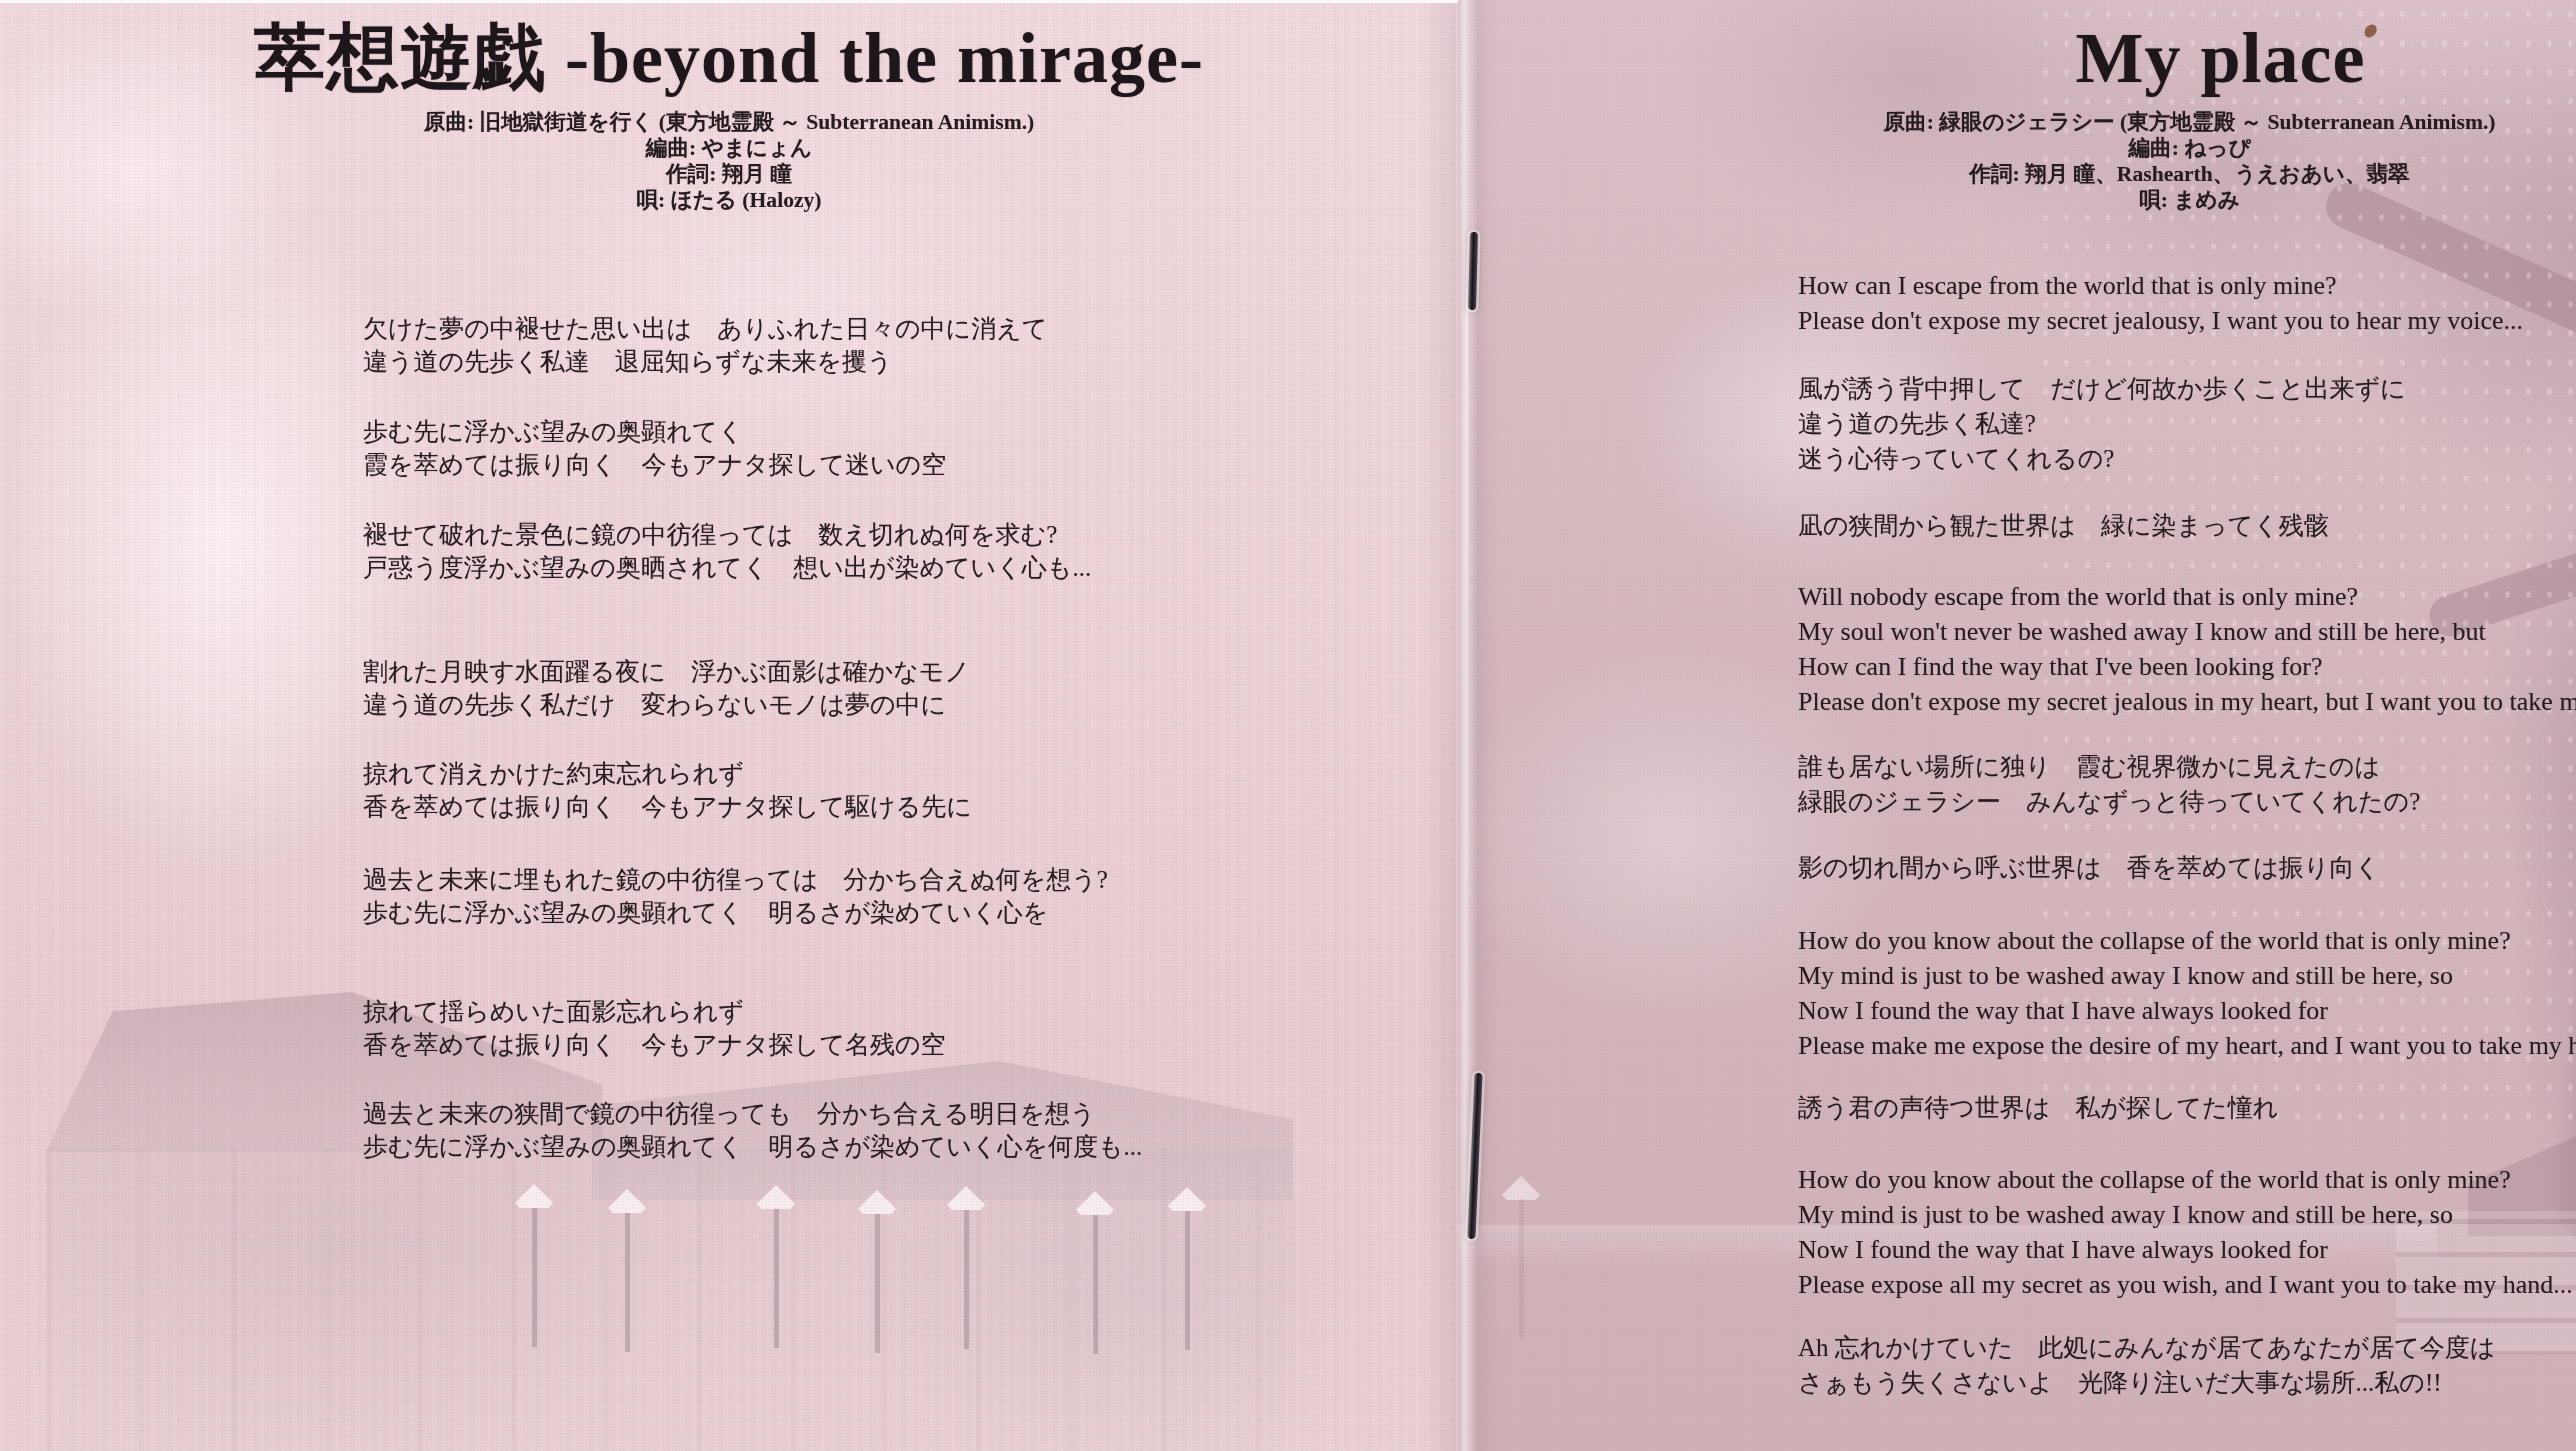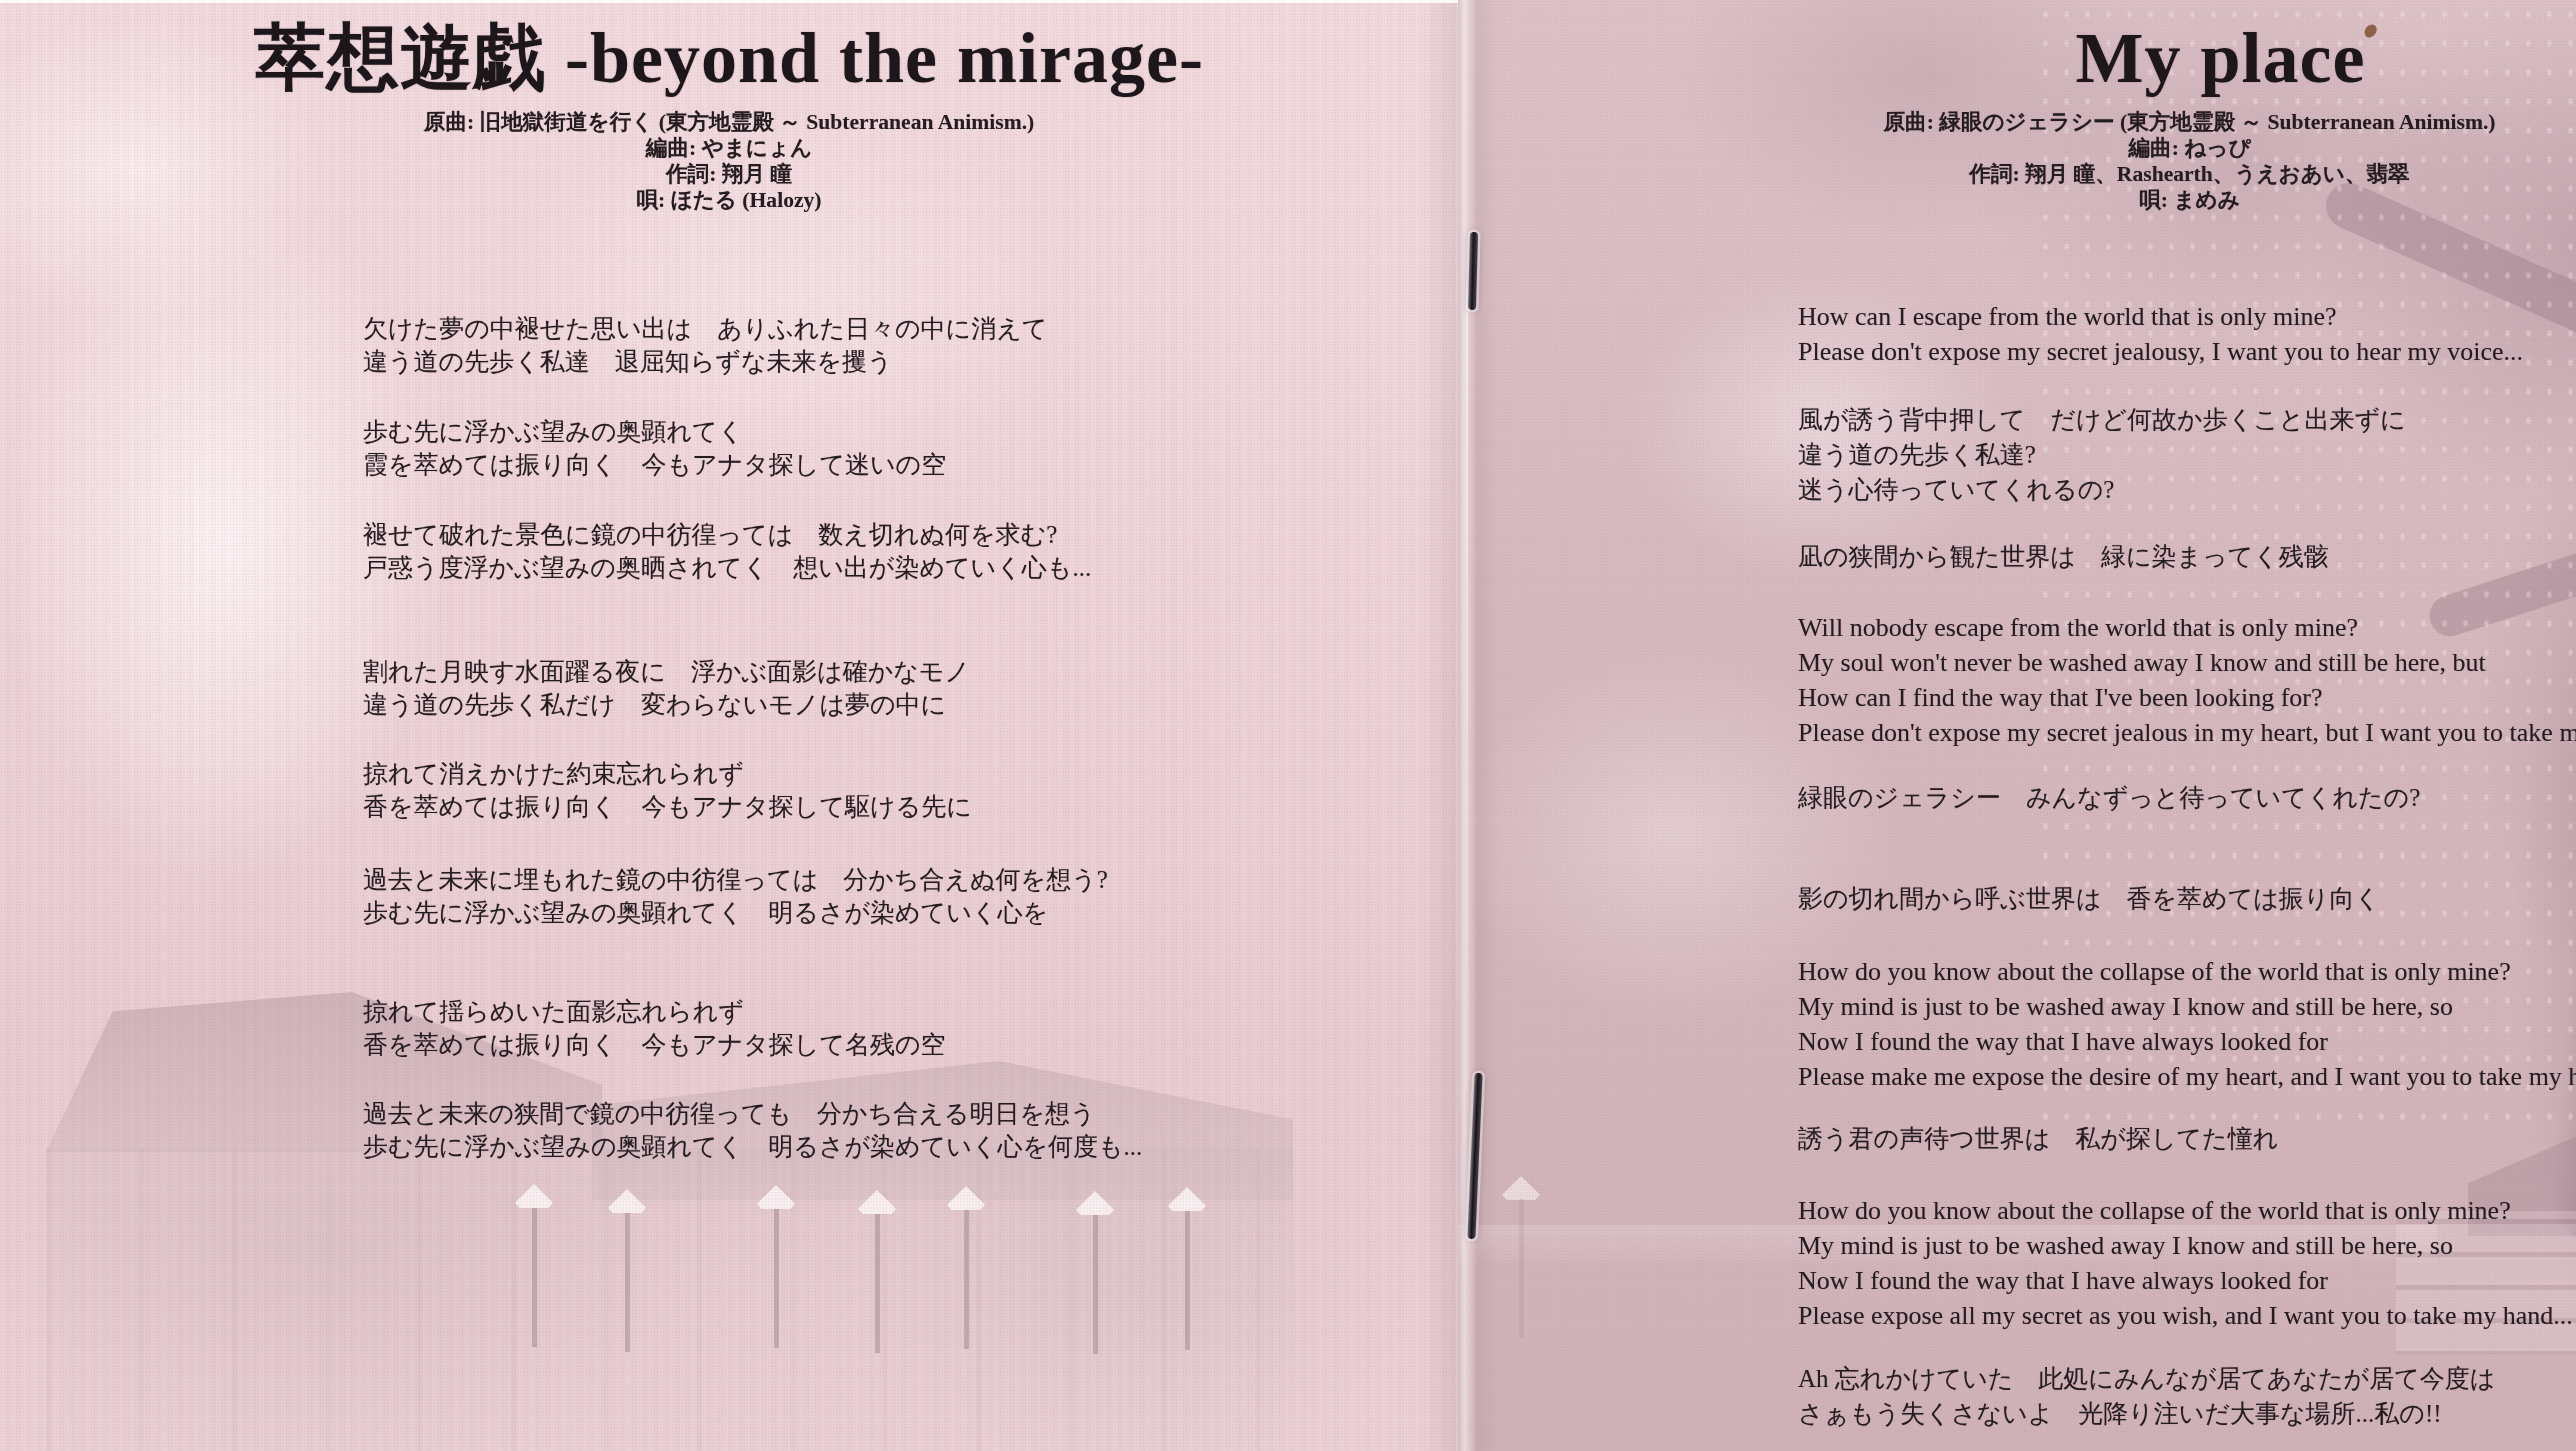--- a/index.html
+++ b/index.html
@@ -121,21 +121,21 @@
   .credits .line{height:26px;font-size:21.6px;line-height:26px;white-space:pre;
     text-shadow:0 0 1px rgba(60,35,48,.3);}
   .credits-left{left:0;top:109px;width:1458px;}
   .credits-right{left:1458px;top:109px;width:1463px;}
   .stanza{position:absolute;}
   .stanza .line{white-space:pre;text-shadow:0 0 1px rgba(55,32,44,.32);}
   .stanza.jp .line{font-size:25px;}
   .stanza.en .line{font-size:26px;}
   .page-left .stanza{left:363px;margin-top:44px;}
   .page-left .stanza .line{height:33px;line-height:33px;}
-  .page-right .stanza{left:1798px;margin-top:31px;}
+  .page-right .stanza{left:1798px;}
   .page-right .stanza .line{height:35px;line-height:35px;}
   .ls1{top:268px}.ls2{top:371px}.ls3{top:474px}.ls4{top:611px}
   .ls5{top:713px}.ls6{top:819px}.ls7{top:951px}.ls8{top:1053px}
   .rs1{top:268px}.rs2{top:371px}.rs3{top:508px}.rs4{top:579px}.rs5{top:749px}
   .rs6{top:850px}.rs7{top:923px}.rs8{top:1090px}.rs9{top:1162px}.rs10{top:1330px}
 </style>
 </head>
 <body>
 
 <div class="canvas">
@@ -242,20 +242,21 @@
     <div class="stanza jp rs3">
         <div class="line">凪の狭間から観た世界は　緑に染まってく残骸</div>
       </div>
     <div class="stanza en rs4">
         <div class="line">Will nobody escape from the world that is only mine?</div>
         <div class="line">My soul won't never be washed away I know and still be here, but</div>
         <div class="line">How can I find the way that I've been looking for?</div>
         <div class="line">Please don't expose my secret jealous in my heart, but I want you to take my hand...</div>
       </div>
     <div class="stanza jp rs5">
+        <div class="line">誰も居ない場所に独り　霞む視界微かに見えたのは</div>
         <div class="line">緑眼のジェラシー　みんなずっと待っていてくれたの?</div>
       </div>
     <div class="stanza jp rs6">
         <div class="line">影の切れ間から呼ぶ世界は　香を萃めては振り向く</div>
       </div>
     <div class="stanza en rs7">
         <div class="line">How do you know about the collapse of the world that is only mine?</div>
         <div class="line">My mind is just to be washed away I know and still be here, so</div>
         <div class="line">Now I found the way that I have always looked for</div>
         <div class="line">Please make me expose the desire of my heart, and I want you to take my hand...</div>

